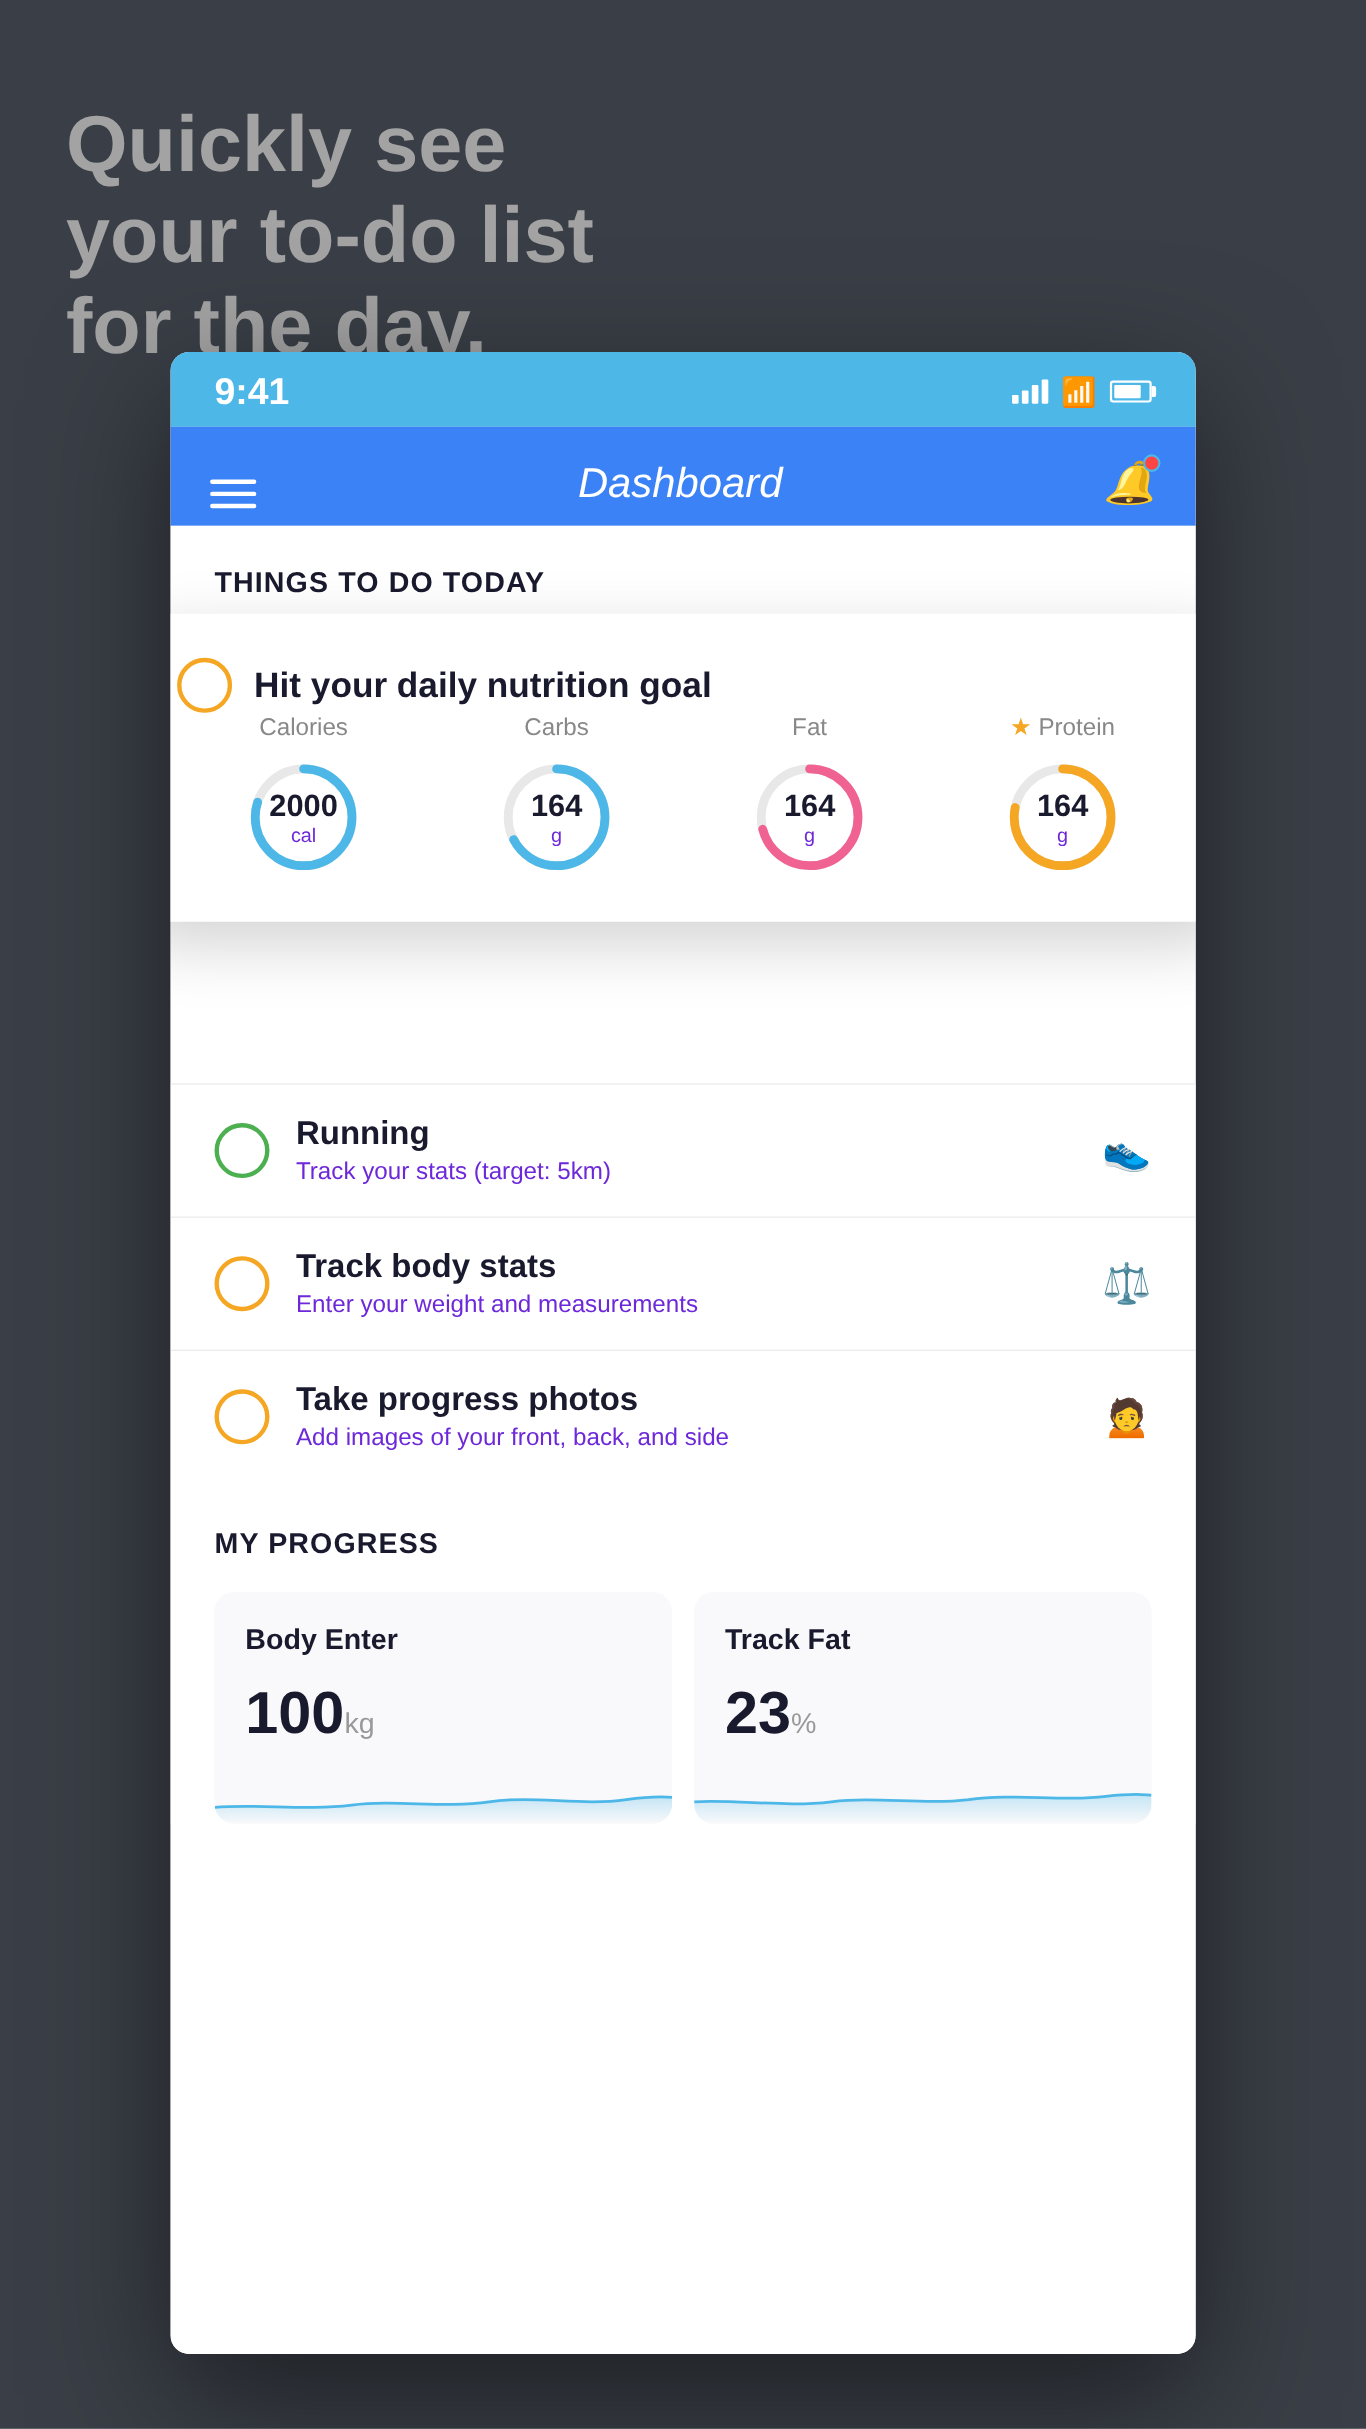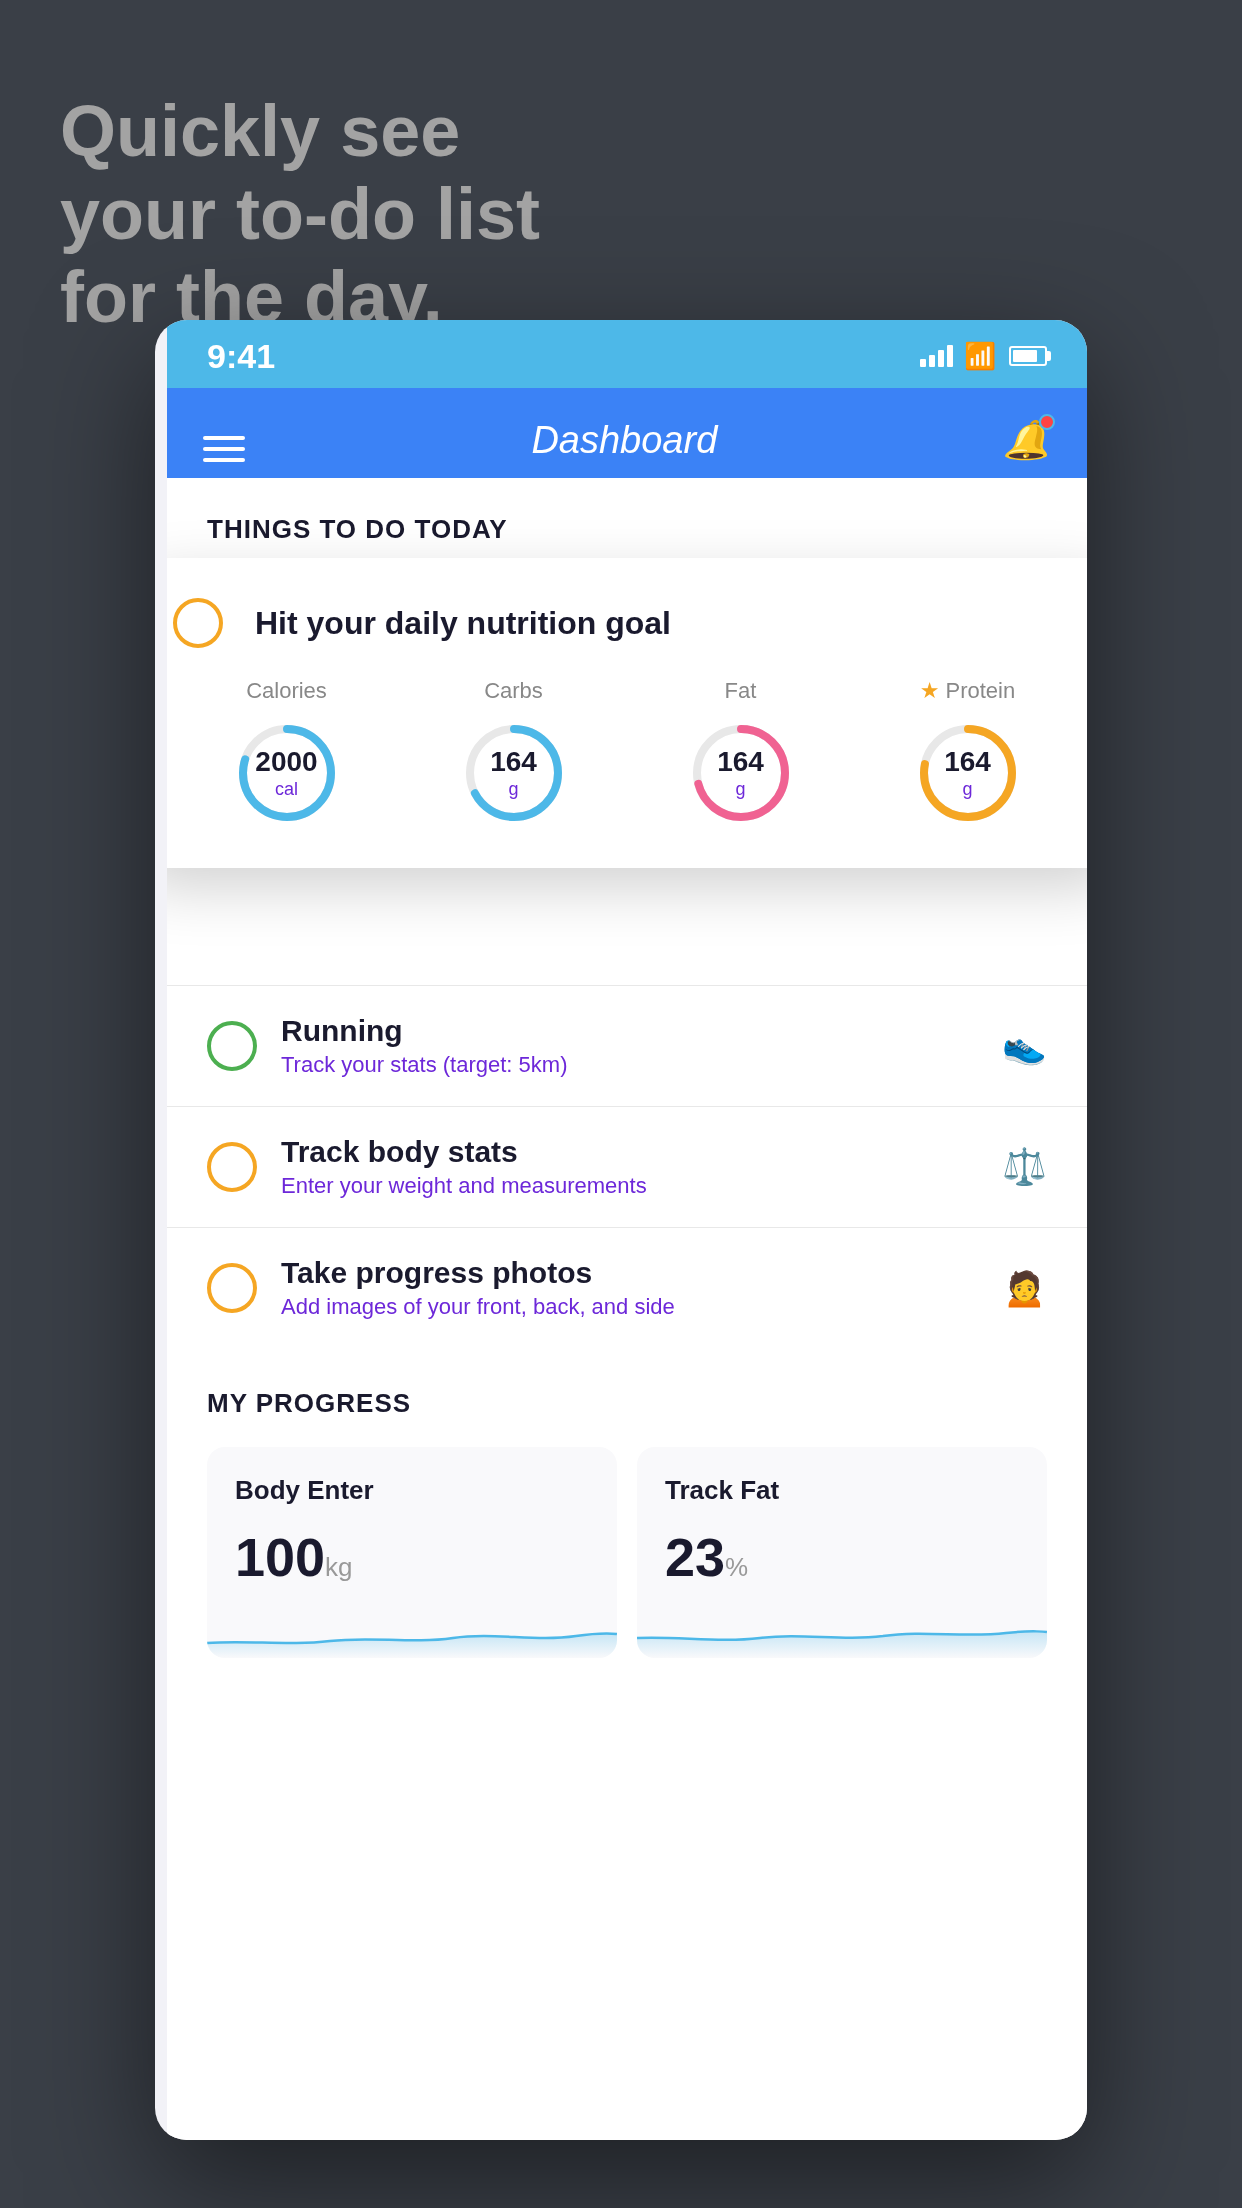--- a/index.html
+++ b/index.html
@@ -25,24 +25,23 @@
     }
 
     
     .phone {
       position: absolute;
       top: 320px;
       left: 155px;
       width: 932px;
       height: 1820px;
       background: #f2f2f7;
-      border-radius: 32px;
+      border-radius: 17px;
       overflow: hidden;
       box-shadow: 0 40px 120px rgba(0,0,0,0.5);
-      padding-left: 12px;
     }
 
     
     .status-bar {
       background: #4db8e8;
       display: flex;
       align-items: center;
       justify-content: space-between;
       padding: 14px 40px 10px 40px;
       height: 68px;
@@ -170,22 +169,21 @@
       right: -30px;
       background: white;
       border-radius: 24px;
       padding: 40px 36px;
       box-shadow: 0 20px 60px rgba(0,0,0,0.18);
       z-index: 10;
     }
     .card-title-row {
       display: flex;
       align-items: center;
-      gap: 32px;
-      margin-bottom: 30px;
+      gap: 20px;
     }
     .circle-checkbox {
       width: 50px;
       height: 50px;
       border-radius: 50%;
       border: 4px solid #f5a623;
       flex-shrink: 0;
     }
     .circle-checkbox.green {
       border-color: #4caf50;

